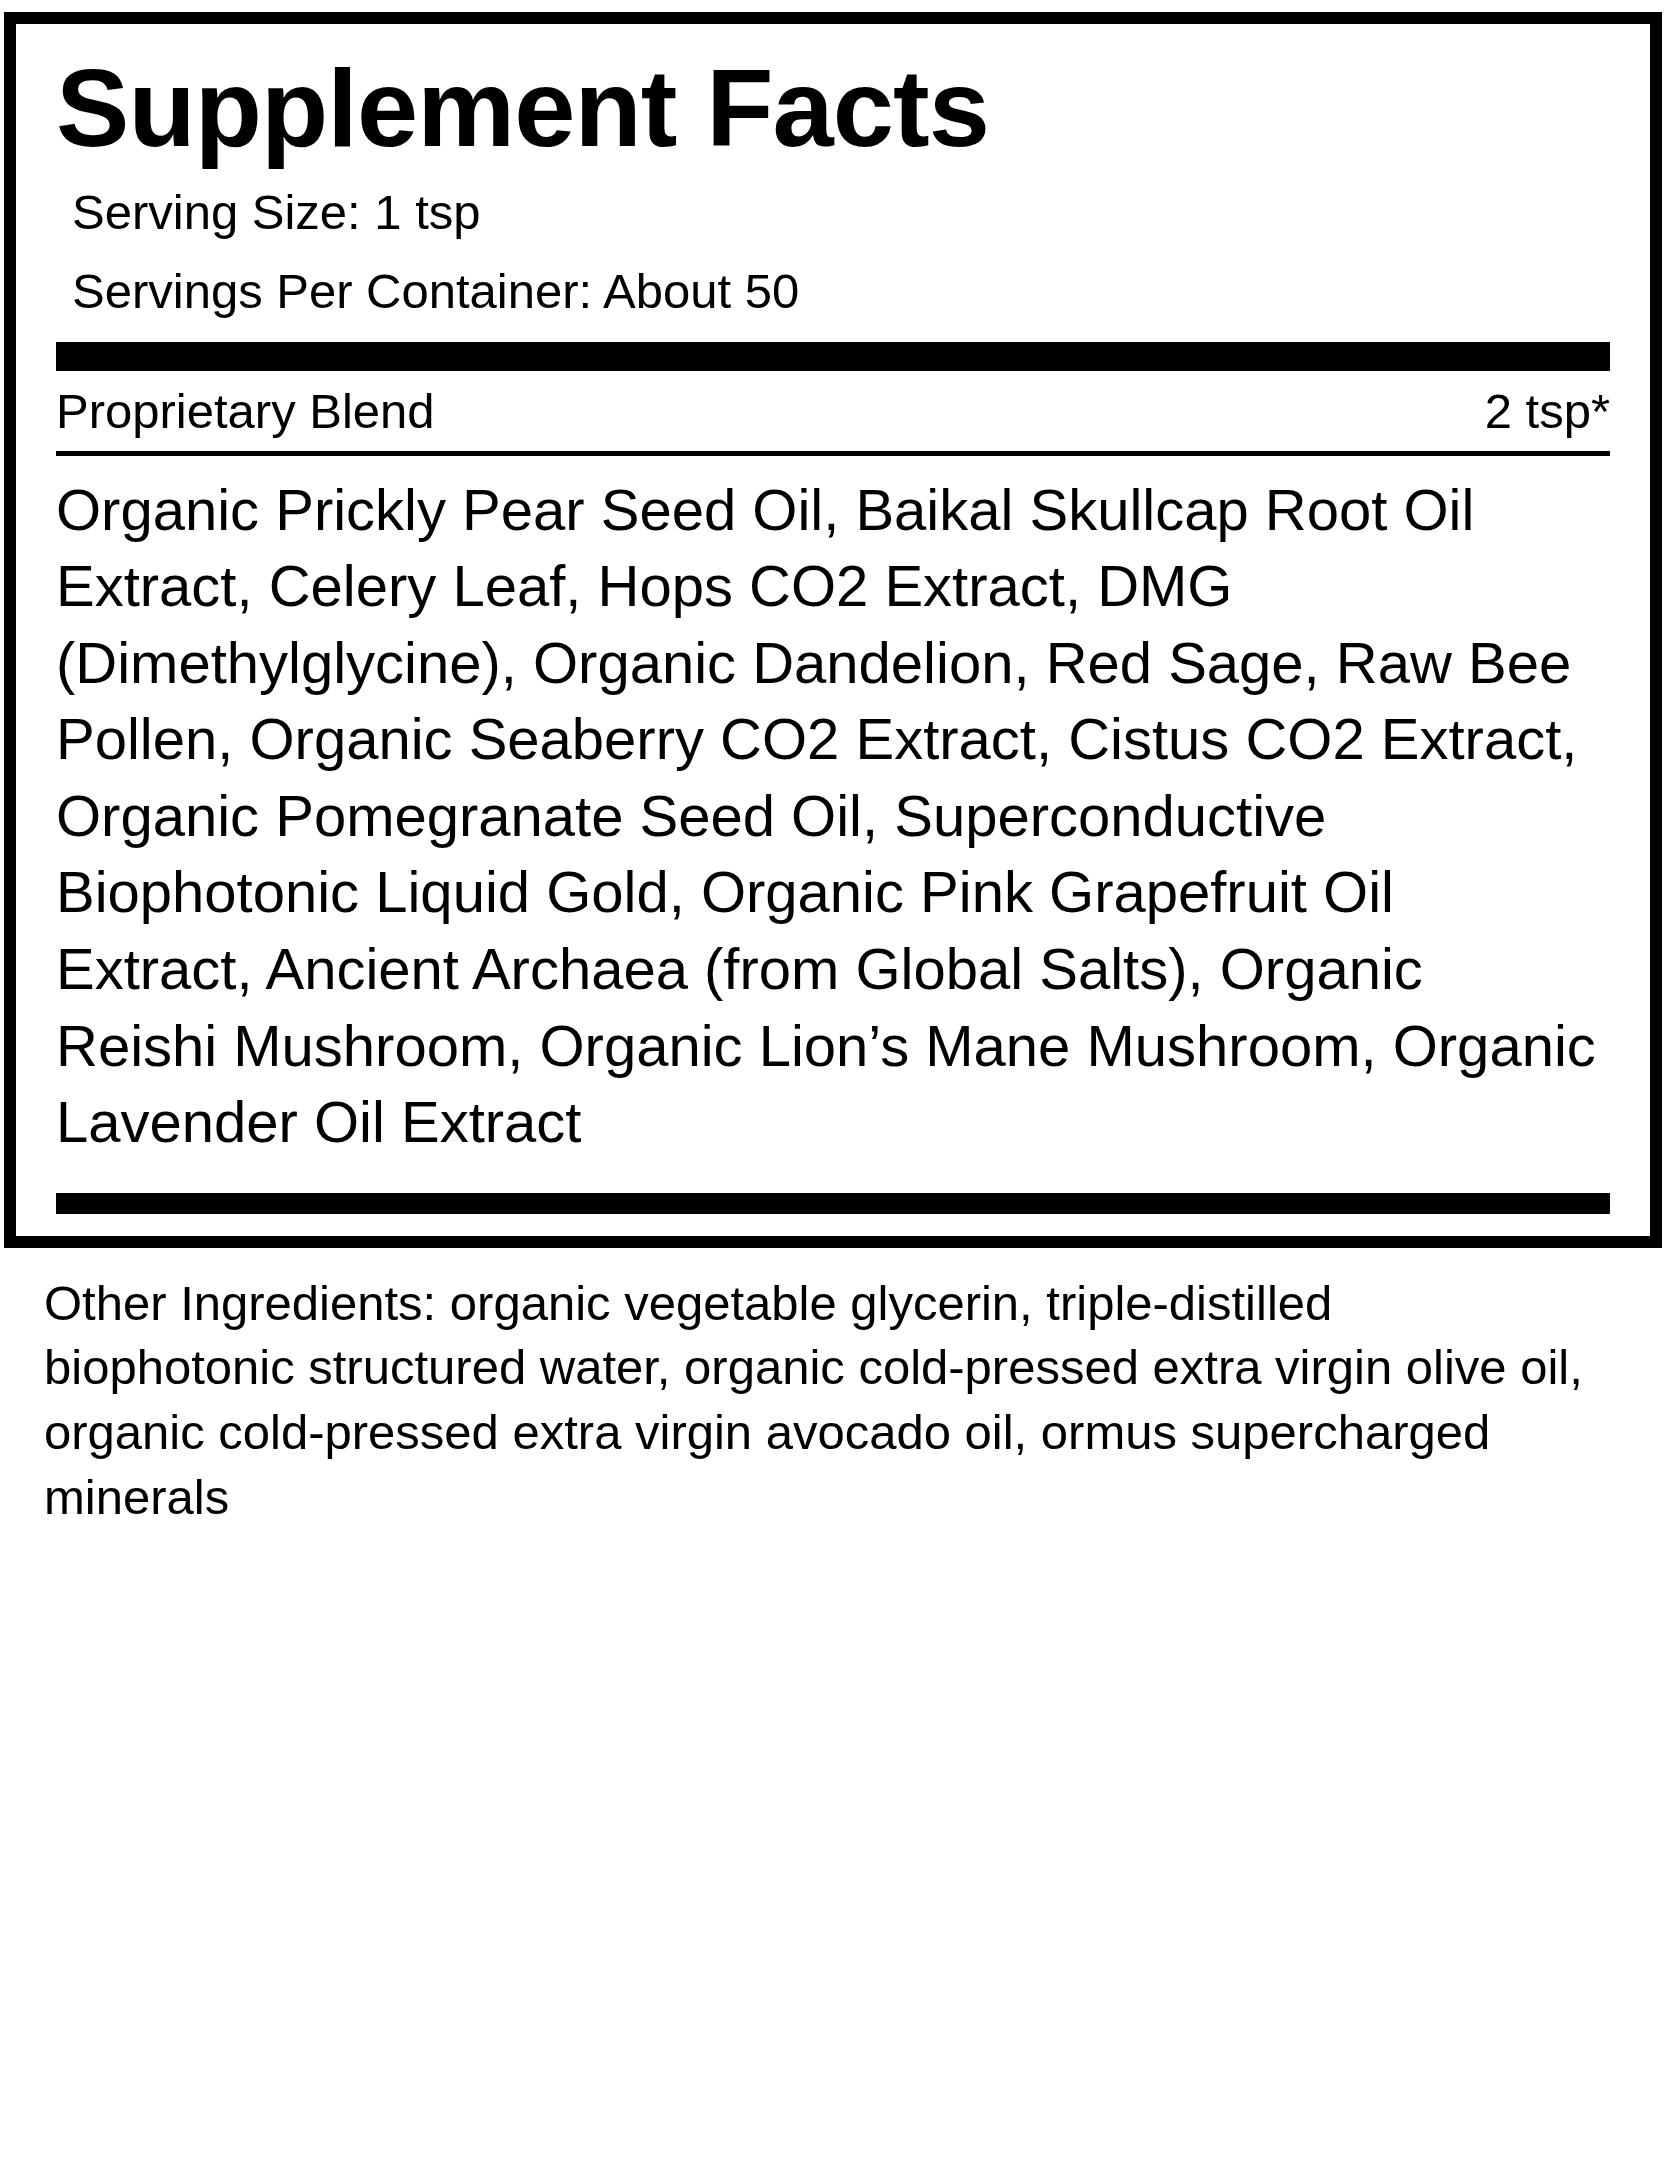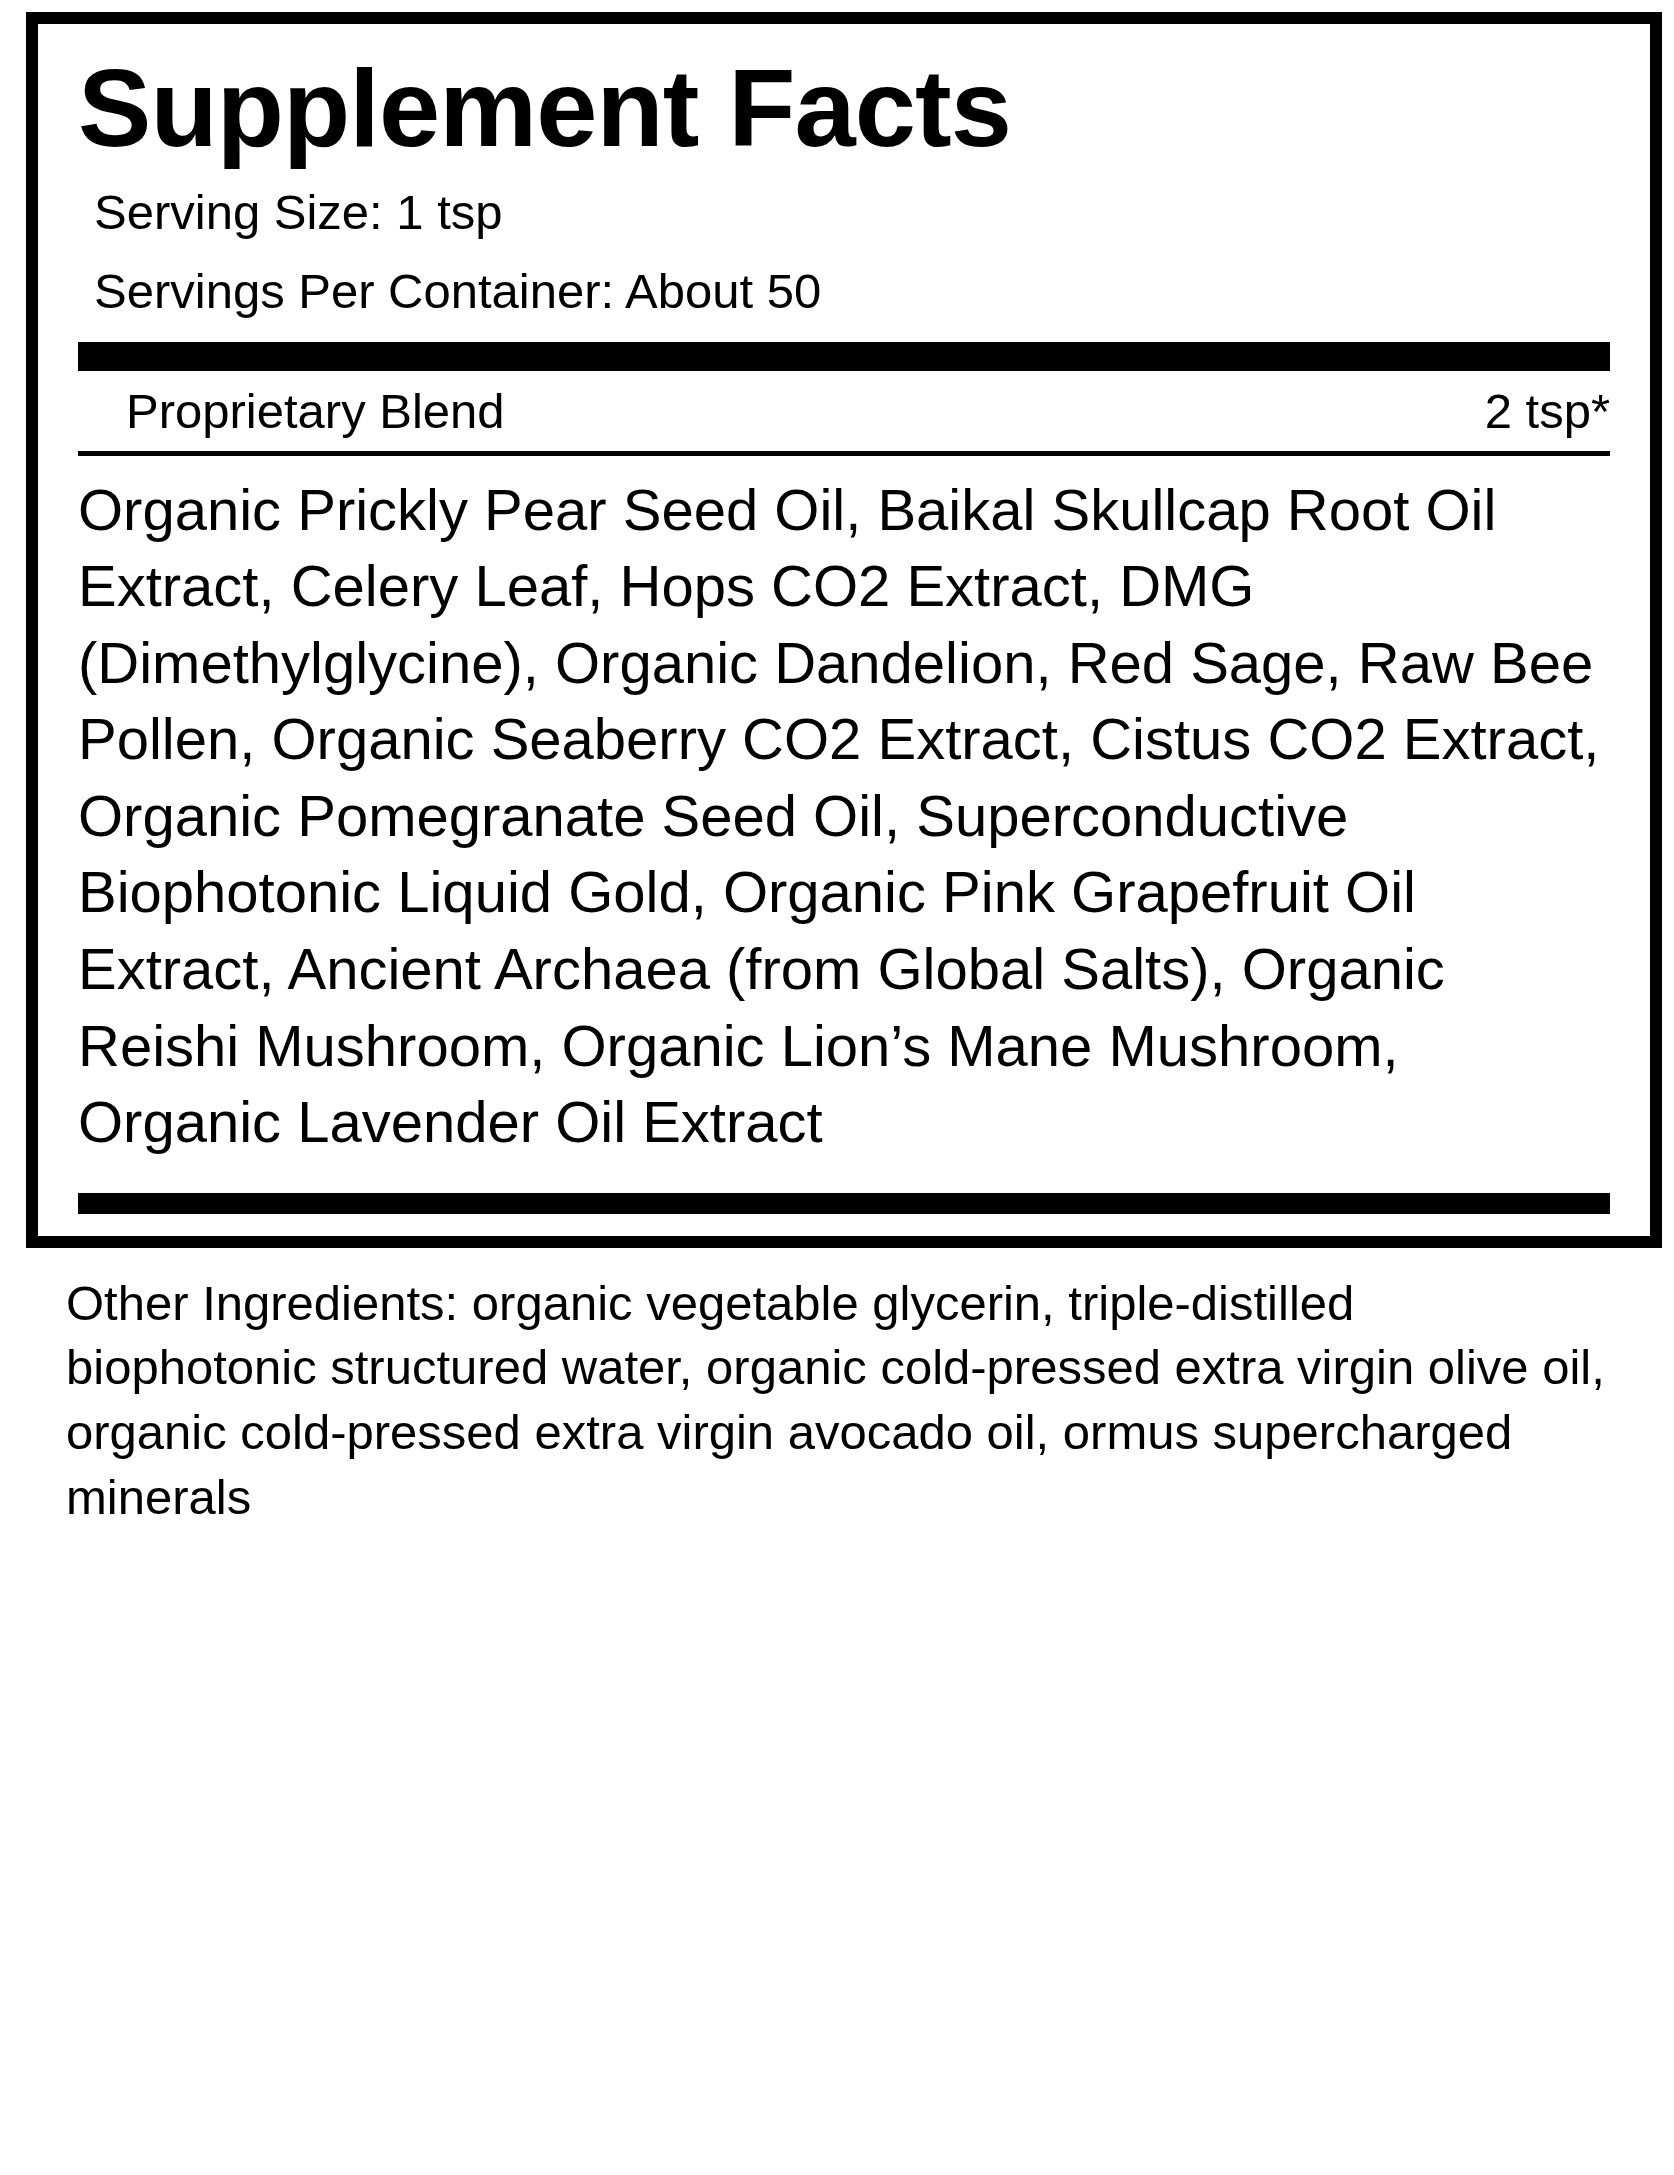--- a/index.html
+++ b/index.html
@@ -12,21 +12,21 @@
     height: 2176px;
     font-family: "Liberation Sans", sans-serif;
     color: #000000;
     -webkit-font-smoothing: antialiased;
   }
 
   .label-wrap {
     width: 1674px;
     height: 2176px;
     box-sizing: border-box;
-    padding: 12px 12px 0 26px;
+    padding: 12px 12px 0 4px;
   }
 
   
   .facts-panel {
     border: 12px solid #000000;
     box-sizing: border-box;
     padding: 19px 40px 22.4px 40px;
   }
 
   .title {
@@ -67,21 +67,20 @@
     font-weight: bold;
     padding: 10.3px 0 12px 0;
   }
 
   .blend-row {
     display: flex;
     justify-content: space-between;
     align-items: baseline;
     font-size: 49px;
     padding: 12px 0 12px 0;
-    margin-left: 48px;
   }
   .blend-name { font-weight: normal; }
   .blend-amount { font-weight: normal; }
 
   .ingredients {
     font-size: 58px;
     line-height: 1.32;
     padding: 15.5px 0 13.8px 0;
     max-width: 1540px;
   }

